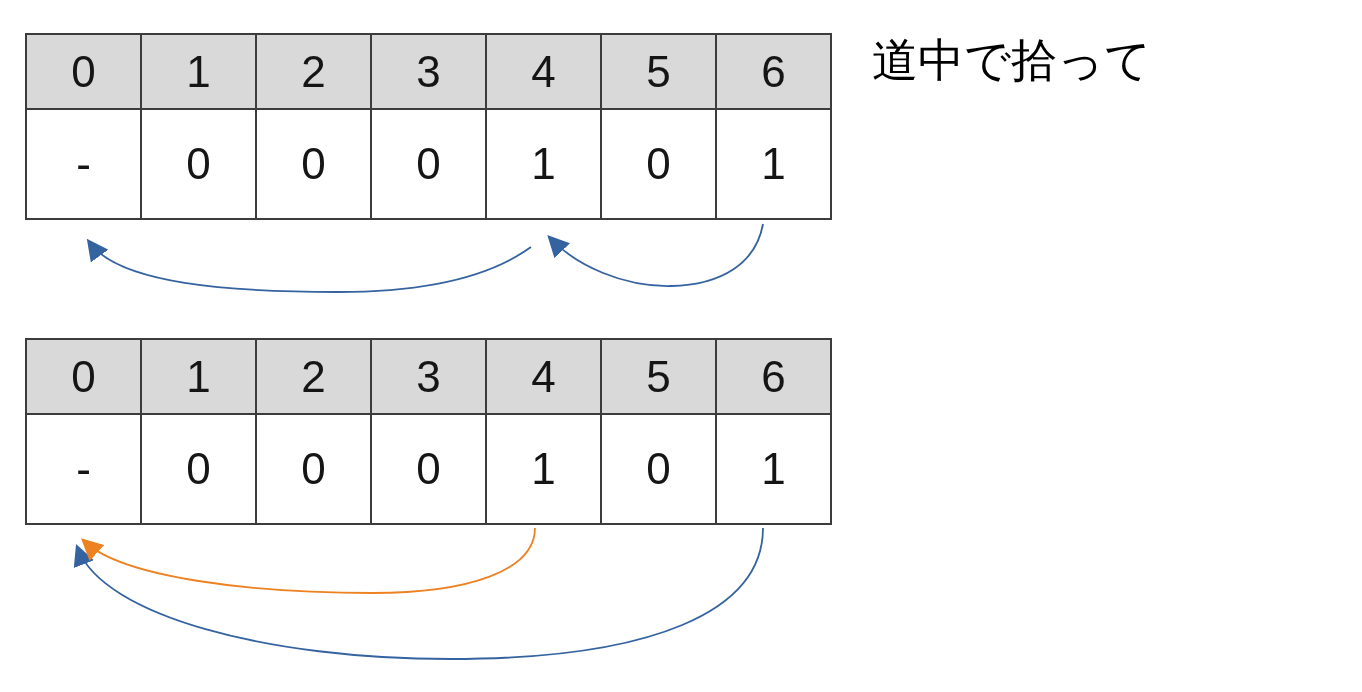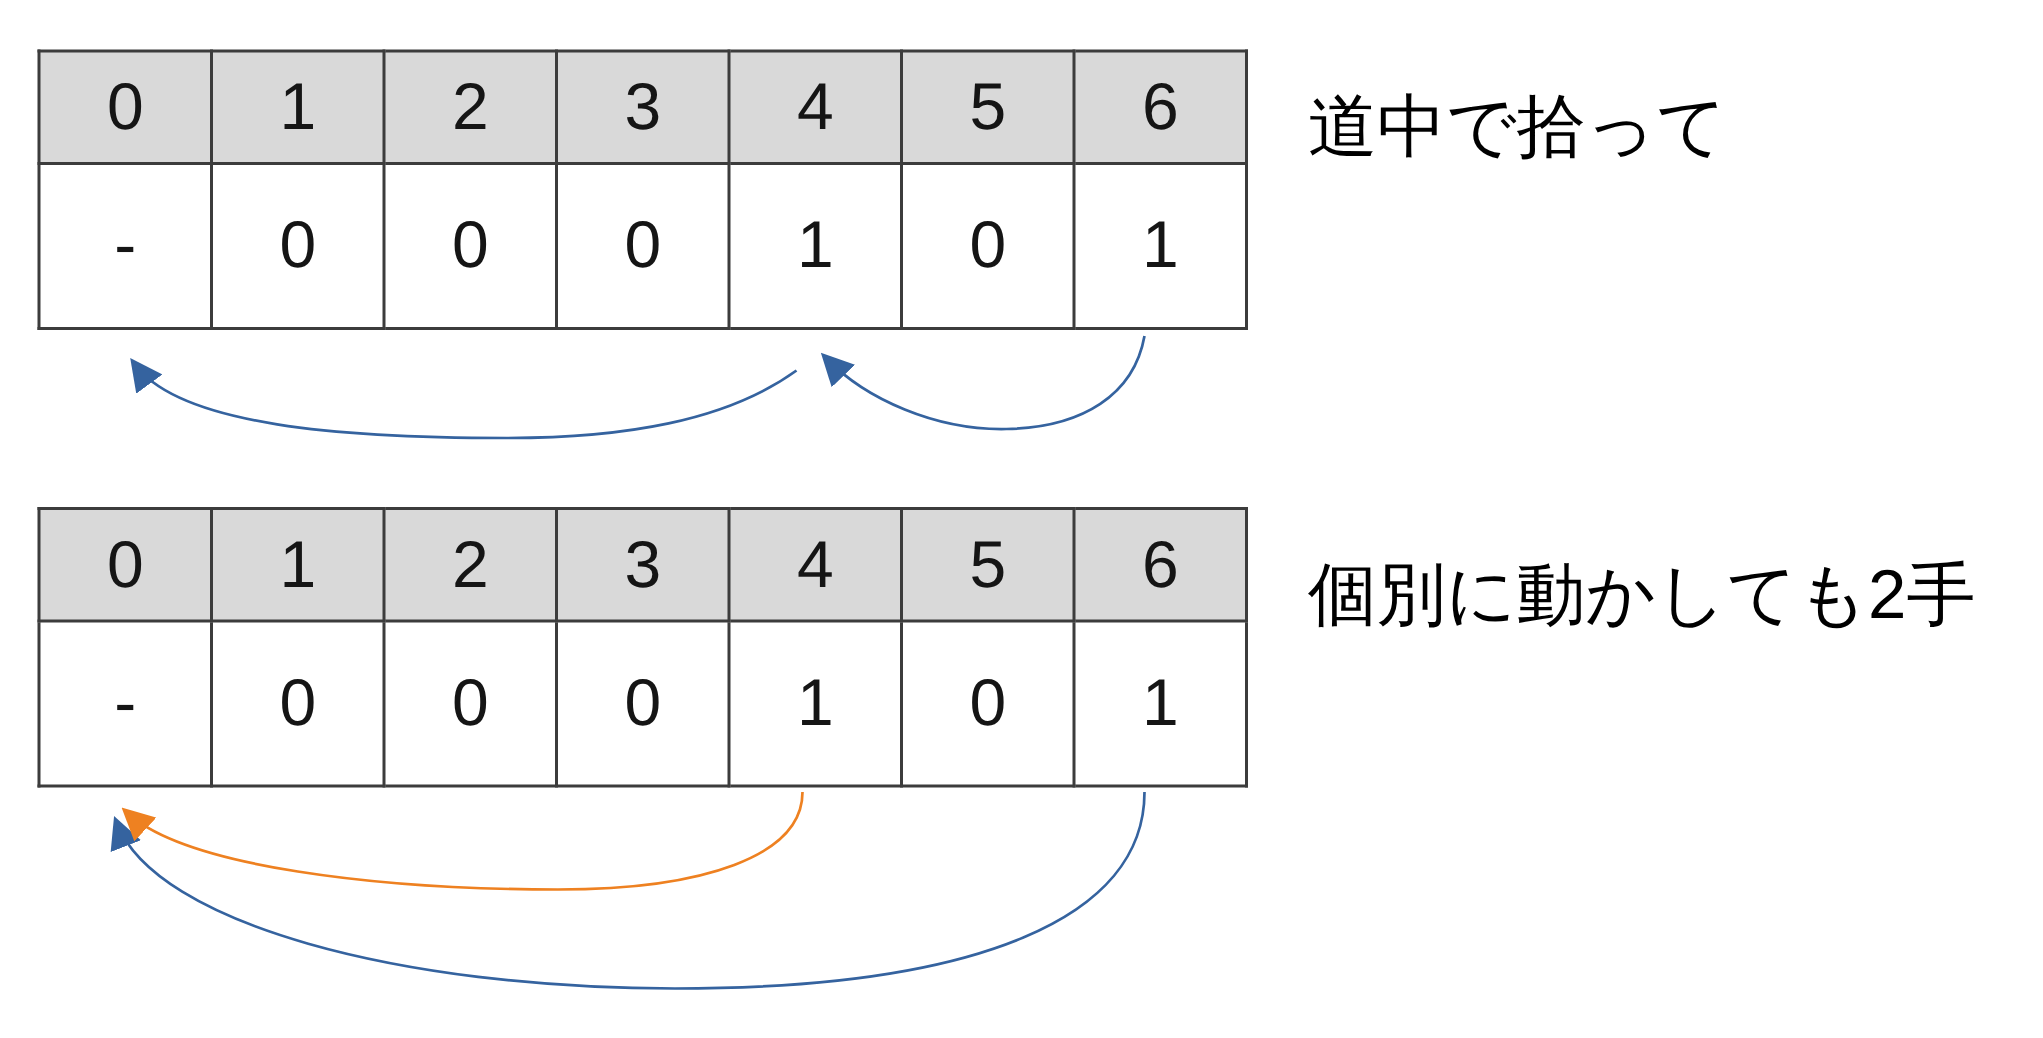--- a/index.html
+++ b/index.html
@@ -41,21 +41,20 @@
     height:108px;
     background:#ffffff;
   }
   .caption{
     position:absolute;
     left:872px;
     font-size:46px;
     line-height:61px;
     color:#000000;
     white-space:nowrap;
-    margin-top:24px;
   }
   #caption-top{top:30px;}
   #caption-bottom{top:342px;}
   svg.overlay{
     position:absolute;
     left:0;
     top:0;
     pointer-events:none;
   }
   svg.overlay path.curve{
@@ -110,23 +109,20 @@
         <td>1</td>
         <td>0</td>
         <td>1</td>
       </tr>
     </tbody>
   </table>
 
   <div class="caption" id="caption-top">
     <div>道中で拾って</div>
   </div>
-  <div class="caption" id="caption-bottom">
-    <div>個別に動かしても2手</div>
-  </div>
 
   <svg class="overlay" width="1362" height="692" viewBox="0 0 1362 692">
     <defs>
       <marker id="mArrowBlue" viewBox="0 0 10 10" refX="7.5" refY="5" markerWidth="12" markerHeight="12" orient="auto">
         <path d="M0,0 L10,5 L0,10 Z" fill="#35639f"></path>
       </marker>
       <marker id="mArrowOrange" viewBox="0 0 10 10" refX="7.5" refY="5" markerWidth="12" markerHeight="12" orient="auto">
         <path d="M0,0 L10,5 L0,10 Z" fill="#ee8121"></path>
       </marker>
     </defs>

